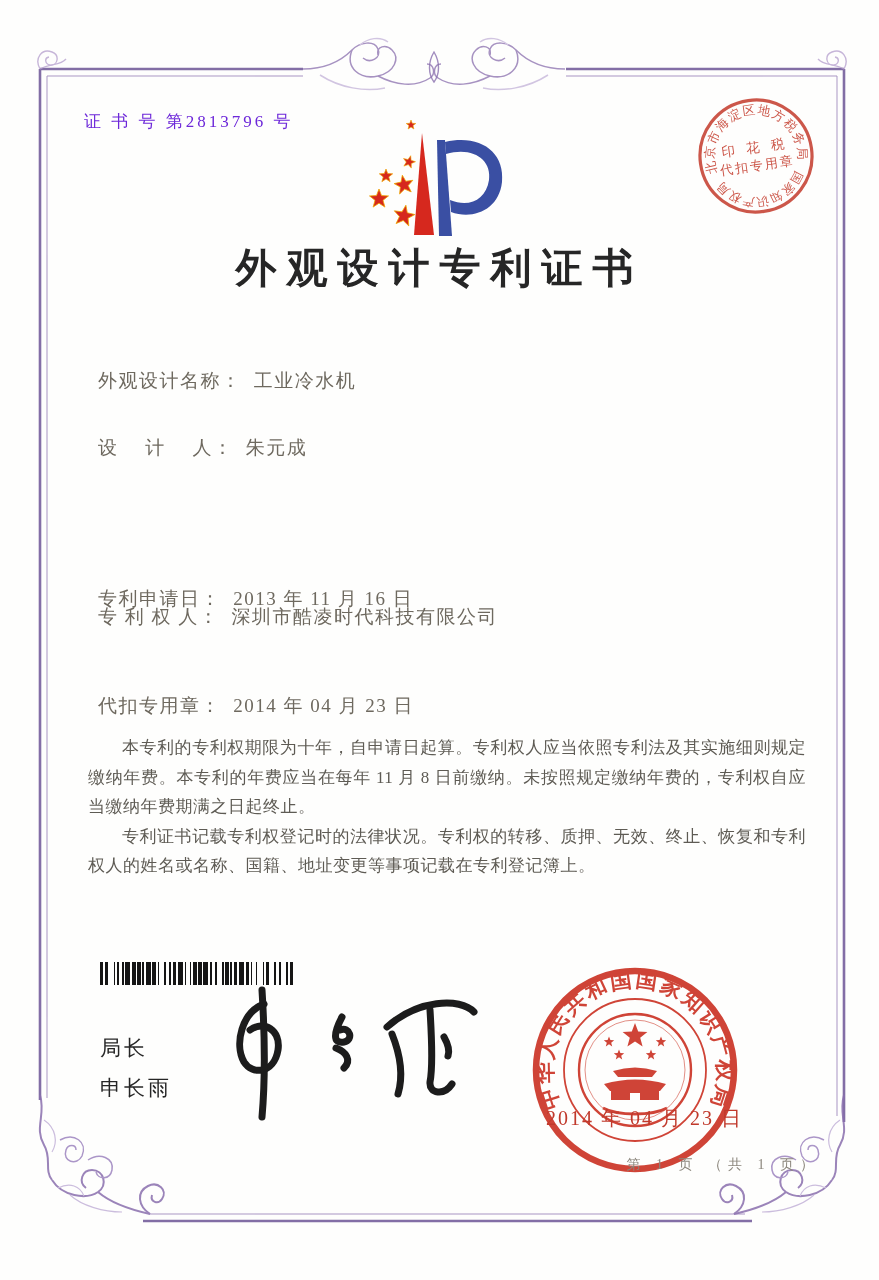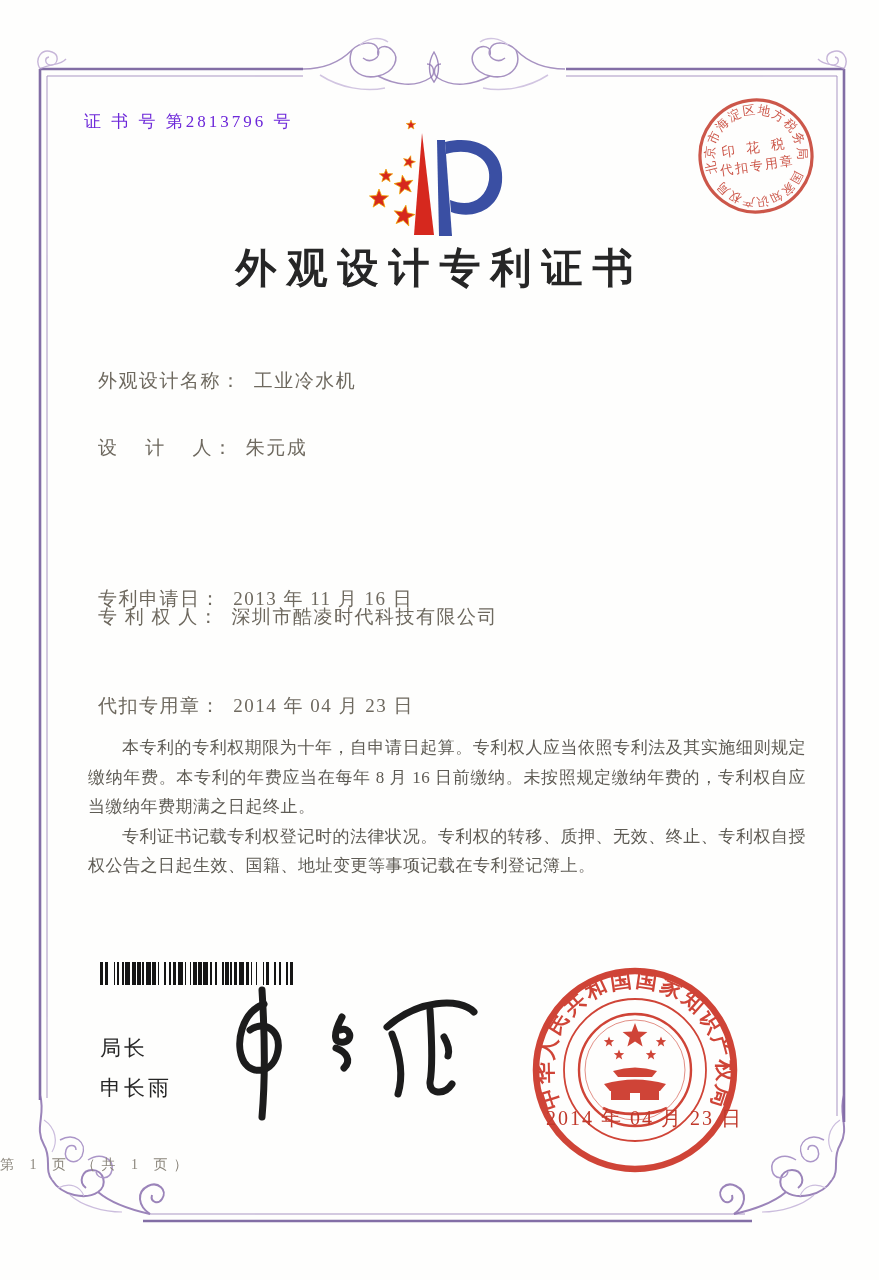--- a/index.html
+++ b/index.html
@@ -28,21 +28,21 @@
   #barcode i{display:inline-block;height:100%;background:#151515;}
   #barcode i.sp{background:transparent;}
   
   #commissioner{left:100px;top:1028px;z-index:3;font-family:"Liberation Sans","DejaVu Sans",sans-serif;
                 font-size:21px;color:#262626;letter-spacing:3px;line-height:40px;}
   #signature{left:192px;top:982px;z-index:3;}
   
   #seal{left:500px;top:938px;z-index:2;opacity:.92;}
   #seal-date{left:546px;top:1105px;z-index:4;font-size:20px;color:#c0392b;letter-spacing:2px;white-space:nowrap;}
   
-  #footer{left:0;top:1156px;width:820px;text-align:left;font-size:14px;color:#8b867c;
+  #footer{left:0;top:1156px;width:820px;text-align:right;font-size:14px;color:#8b867c;
           letter-spacing:6px;z-index:3;}
 </style>
 </head>
 <body>
 
 <div id="page">
 
   <svg id="border-svg" width="879" height="1280" viewBox="0 0 879 1280">
     <g stroke="#6d5596" stroke-width="2.6" fill="none" opacity="0.85">
       <path d="M40,69 H303 M566,69 H844"></path>
@@ -151,22 +151,22 @@
   <div class="abs field" style="top:604px">
     <span class="lab">专 利 权 人：</span>
     <span>深圳市酷凌时代科技有限公司</span>
   </div>
   <div class="abs field" style="top:693px">
     <span class="lab">代扣专用章：</span>
     <span>2014 年 04 月 23 日</span>
   </div>
 
   <div class="abs" id="body-text">
-    <p>本专利的专利权期限为十年，自申请日起算。专利权人应当依照专利法及其实施细则规定缴纳年费。本专利的年费应当在每年 8 月 16 日前缴纳。未按照规定缴纳年费的，专利权自应当缴纳年费期满之日起终止。</p>
-    <p>专利证书记载专利权登记时的法律状况。专利权的转移、质押、无效、终止、专利权自授权公告之日起生效、国籍、地址变更等事项记载在专利登记簿上。</p>
+    <p>本专利的专利权期限为十年，自申请日起算。专利权人应当依照专利法及其实施细则规定缴纳年费。本专利的年费应当在每年 11 月 8 日前缴纳。未按照规定缴纳年费的，专利权自应当缴纳年费期满之日起终止。</p>
+    <p>专利证书记载专利权登记时的法律状况。专利权的转移、质押、无效、终止、恢复和专利权人的姓名或名称、国籍、地址变更等事项记载在专利登记簿上。</p>
   </div>
 
   <div class="abs" id="barcode"><i class="" style="width:3.4px"></i><i class="sp" style="width:1.7px"></i><i class="" style="width:3.4px"></i><i class="sp" style="width:5.1px"></i><i class="" style="width:1.7px"></i><i class="sp" style="width:1.7px"></i><i class="" style="width:1.7px"></i><i class="sp" style="width:3.4px"></i><i class="" style="width:1.7px"></i><i class="sp" style="width:1.7px"></i><i class="" style="width:5.1px"></i><i class="sp" style="width:1.7px"></i><i class="" style="width:3.4px"></i><i class="sp" style="width:1.7px"></i><i class="" style="width:3.4px"></i><i class="sp" style="width:1.7px"></i><i class="" style="width:1.7px"></i><i class="sp" style="width:1.7px"></i><i class="" style="width:5.1px"></i><i class="sp" style="width:1.7px"></i><i class="" style="width:3.4px"></i><i class="sp" style="width:1.7px"></i><i class="" style="width:1.7px"></i><i class="sp" style="width:5.1px"></i><i class="" style="width:1.7px"></i><i class="sp" style="width:3.4px"></i><i class="" style="width:1.7px"></i><i class="sp" style="width:1.7px"></i><i class="" style="width:3.4px"></i><i class="sp" style="width:1.7px"></i><i class="" style="width:5.1px"></i><i class="sp" style="width:1.7px"></i><i class="" style="width:1.7px"></i><i class="sp" style="width:3.4px"></i><i class="" style="width:1.7px"></i><i class="sp" style="width:1.7px"></i><i class="" style="width:3.4px"></i><i class="sp" style="width:1.7px"></i><i class="" style="width:3.4px"></i><i class="sp" style="width:1.7px"></i><i class="" style="width:5.1px"></i><i class="sp" style="width:1.7px"></i><i class="" style="width:1.7px"></i><i class="sp" style="width:3.4px"></i><i class="" style="width:1.7px"></i><i class="sp" style="width:5.1px"></i><i class="" style="width:1.7px"></i><i class="sp" style="width:1.7px"></i><i class="" style="width:3.4px"></i><i class="sp" style="width:1.7px"></i><i class="" style="width:1.7px"></i><i class="sp" style="width:1.7px"></i><i class="" style="width:3.4px"></i><i class="sp" style="width:1.7px"></i><i class="" style="width:5.1px"></i><i class="sp" style="width:1.7px"></i><i class="" style="width:3.4px"></i><i class="sp" style="width:1.7px"></i><i class="" style="width:1.7px"></i><i class="sp" style="width:3.4px"></i><i class="" style="width:1.7px"></i><i class="sp" style="width:5.1px"></i><i class="" style="width:1.7px"></i><i class="sp" style="width:1.7px"></i><i class="" style="width:3.4px"></i><i class="sp" style="width:5.1px"></i><i class="" style="width:1.7px"></i><i class="sp" style="width:3.4px"></i><i class="" style="width:1.7px"></i><i class="sp" style="width:5.1px"></i><i class="" style="width:1.7px"></i><i class="sp" style="width:1.7px"></i><i class="" style="width:3.4px"></i></div>
 
   <div class="abs" id="commissioner">
     <div>局长</div>
     <div>申长雨</div>
   </div>
 
   <svg class="abs" id="signature" width="300" height="140" viewBox="0 0 300 140">

